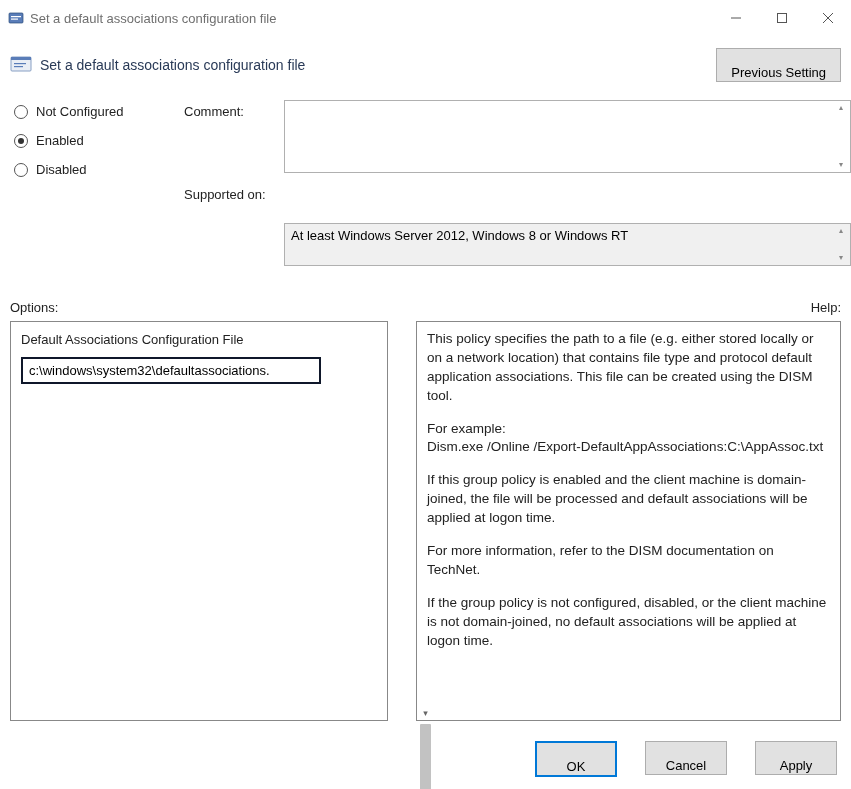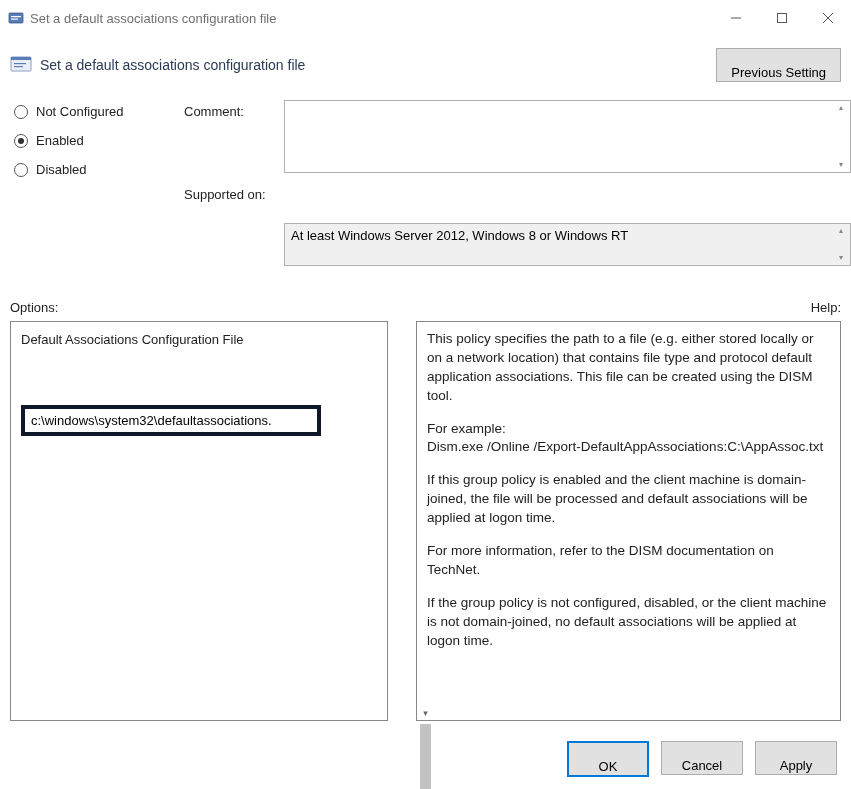--- a/index.html
+++ b/index.html
@@ -177,21 +177,20 @@
     padding: 0 10px;
     gap: 28px;
     flex: 1;
     min-height: 0;
   }
   .panel {
     border: 1px solid #888;
     background: #fff;
     display: flex;
     flex-direction: column;
-    gap: 48px;
   }
   .panel.options {
     width: 378px;
     height: 400px;
     padding: 10px;
   }
   .panel.help-wrap {
     flex: 1;
     height: 400px;
     position: relative;
@@ -226,31 +225,31 @@
     text-align: center;
     font-size: 9px;
     color: #666;
   }
   .option-field-label {
     font-size: 13px;
     margin-bottom: 10px;
   }
   .text-input {
     width: 300px;
-    border: 4px solid #0f172a;
+    border: 2px solid #0f172a;
     padding: 4px 6px;
     font-family: inherit;
     font-size: 13px;
     outline: none;
   }
   
   .footer {
     display: flex;
     justify-content: flex-end;
-    gap: 12px;
+    gap: 28px;
     padding: 14px 14px 12px 14px;
   }
   .footer .btn { min-width: 82px; }
 </style>
 </head>
 <body>
 
 <div class="titlebar">
   <span class="app-icon">
     <svg width="16" height="16" viewBox="0 0 16 16">

